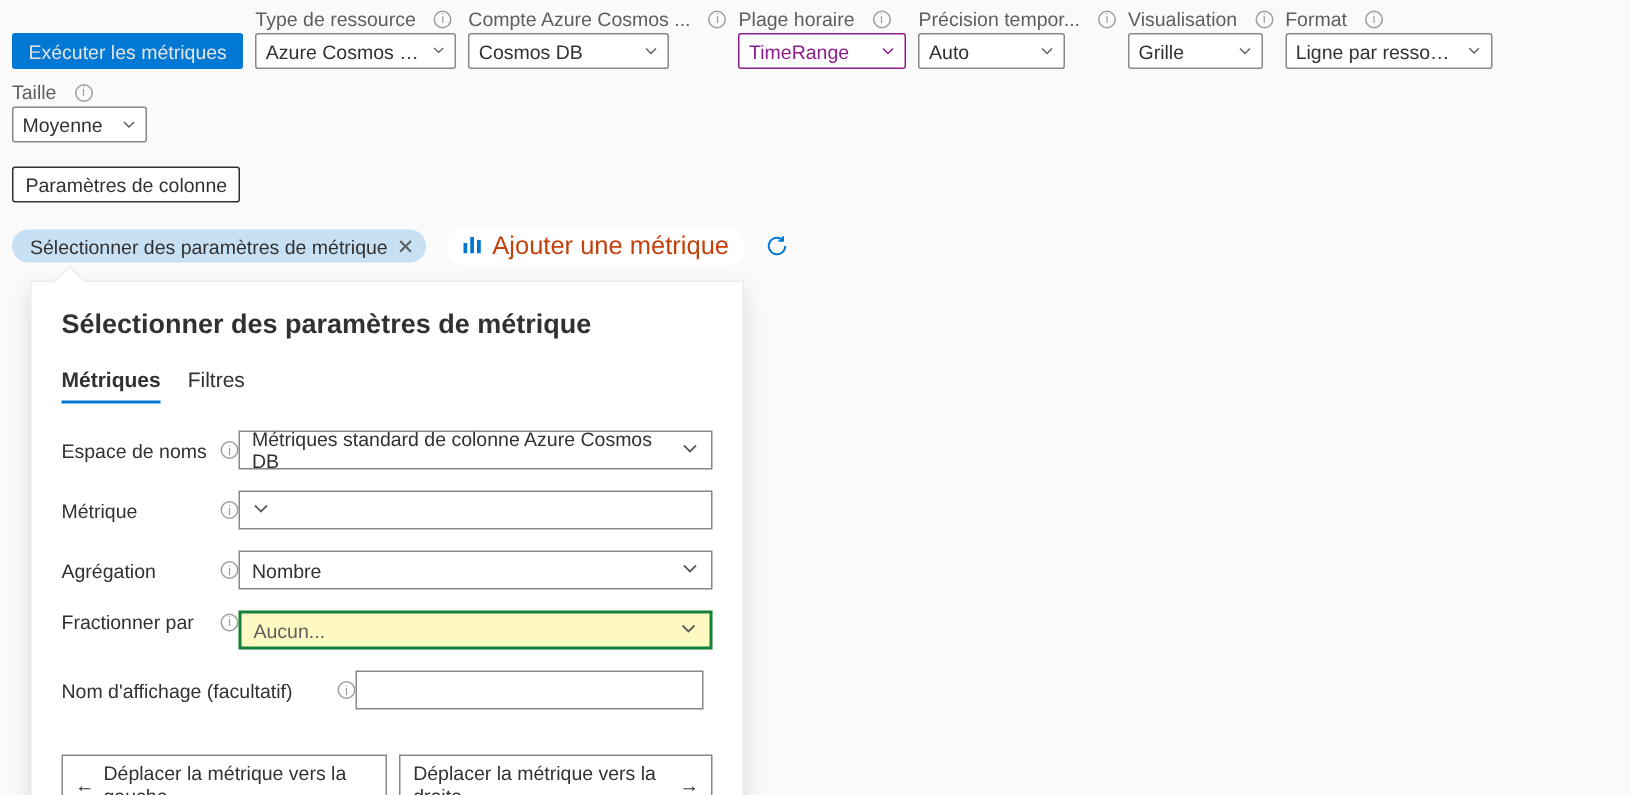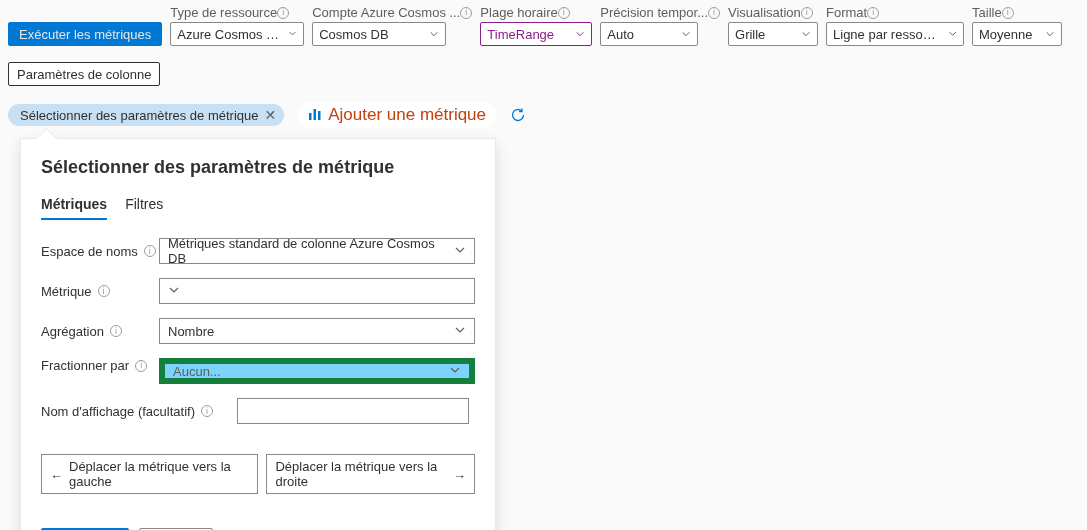--- a/index.html
+++ b/index.html
@@ -1,20 +1,20 @@
 <!DOCTYPE html>
 <html><head>
 <meta charset="utf-8">
 <style>
   * { box-sizing: border-box; font-family: "Segoe UI", Arial, sans-serif; }
   body { margin: 0; background: #fafafa; color: #323130; font-size: 13px; width:1087px; }
   .toolbar-wrap { padding: 2px 8px 2px 8px; }
   .row { display: flex; align-items: flex-end; gap: 8px; flex-wrap: wrap; }
   .param-col { display: flex; flex-direction: column; gap:2px; }
-  .param-label { font-size: 13px; color: #605e5c; display:flex; align-items:center; gap:0; white-space:nowrap; }
+  .param-label { font-size: 13px; color: #605e5c; display:flex; align-items:center; gap:12px; white-space:nowrap; }
   .info-icon { width:12px; height:12px; border:1px solid #9e9e9e; border-radius:50%; display:inline-flex; align-items:center; justify-content:center; font-size:9px; color:#9e9e9e; line-height:1;}
   .dropdown { border:1px solid #8a8886; background:#fff; height:24px; display:flex; align-items:center; padding:0 6px; gap:6px; cursor:pointer; border-radius:2px; min-width:0;}
   .dropdown + .chev, .dropdown .chev { margin-left:auto; }
   .dropdown-text { white-space:nowrap; overflow:hidden; text-overflow:ellipsis; font-size:13px; }
   .chev { width:10px; height:10px; }
   .chev svg { display:block; }
   .dd-type { width:134px;}
   .dd-account { width:134px;}
   .dd-time { width:112px; border-color:#8c1d8c;}
   .dd-time .dropdown-text { color:#8c1d8c;}
@@ -32,23 +32,23 @@
   .pill-add { background:#fff; border-radius:12px; padding:3px 10px; display:flex; align-items:center; gap:6px; font-size:17px; color:#c2410c; cursor:pointer;}
   .pill-add .bars { display:inline-block; }
   .refresh-icon { width:16px; height:16px; cursor:pointer; color:#0078d4;}
   .panel { position:relative; margin-left:20px; margin-top:4px; width:476px; background:#fff; border:1px solid #edebe9; box-shadow:0 6px 14px rgba(0,0,0,0.12); padding:18px 20px 18px 20px;}
   .panel::before { content:""; position:absolute; top:-8px; left:18px; width:14px; height:14px; background:#fff; border-left:1px solid #edebe9; border-top:1px solid #edebe9; transform:rotate(45deg);}
   .panel h2 { margin:0 0 14px 0; font-size:18px; font-weight:600; color:#323130;}
   .tabs { display:flex; gap:18px; border-bottom:0; margin-bottom:18px; }
   .tab { padding:4px 0 6px 0; font-size:14px; cursor:pointer; color:#323130;}
   .tab.active { border-bottom:2px solid #0078d4; font-weight:600;}
   .form-row { display:flex; align-items:center; margin-bottom:14px; }
-  .form-label { width:118px; font-size:13px; color:#323130; display:flex; align-items:center; gap:6px;}
+  .form-label { width:118px; font-size:13px; color:#323130; display:flex; align-items:center; gap:6px;justify-content:space-between;}
   .wide-dd { flex:1; border:1px solid #8a8886; height:26px; display:flex; align-items:center; padding:0 8px; font-size:13px; background:#fff; cursor:pointer; justify-content:space-between;}
-  .split-dd { flex:1; border:6px solid #15803d; height:26px; display:flex; align-items:center; padding:0 8px; font-size:13px; background:#7dd3fc; cursor:pointer; justify-content:space-between; color:#605e5c;}
+  .split-dd { flex:1; border:2px solid #15803d; height:26px; display:flex; align-items:center; padding:0 8px; font-size:13px; background:#fef9c3; cursor:pointer; justify-content:space-between; color:#605e5c;}
   .text-input { flex:1; border:1px solid #8a8886; height:26px; padding:0 6px; font-size:13px;}
   .move-row { display:flex; gap:8px; margin-top:30px; margin-bottom:34px;}
   .move-btn { border:1px solid #8a8886; background:#fff; padding:4px 8px; font-size:13px; display:flex; align-items:center; gap:6px; cursor:pointer;}
   .actions { display:flex; gap:10px;}
   .save-btn { background:#0078d4; color:#fff; border:none; padding:5px 12px; font-size:13px; cursor:pointer; border-radius:2px;}
   .cancel-btn { background:#fff; border:1px solid #8a8886; padding:5px 14px; font-size:13px; cursor:pointer; border-radius:2px;}
   .name-row .form-label { width:196px;}
   .name-row .text-input { width:232px; flex:none;}
   .split-row { align-items:flex-start;}
   .chev-down svg { width:12px; height:12px; }

